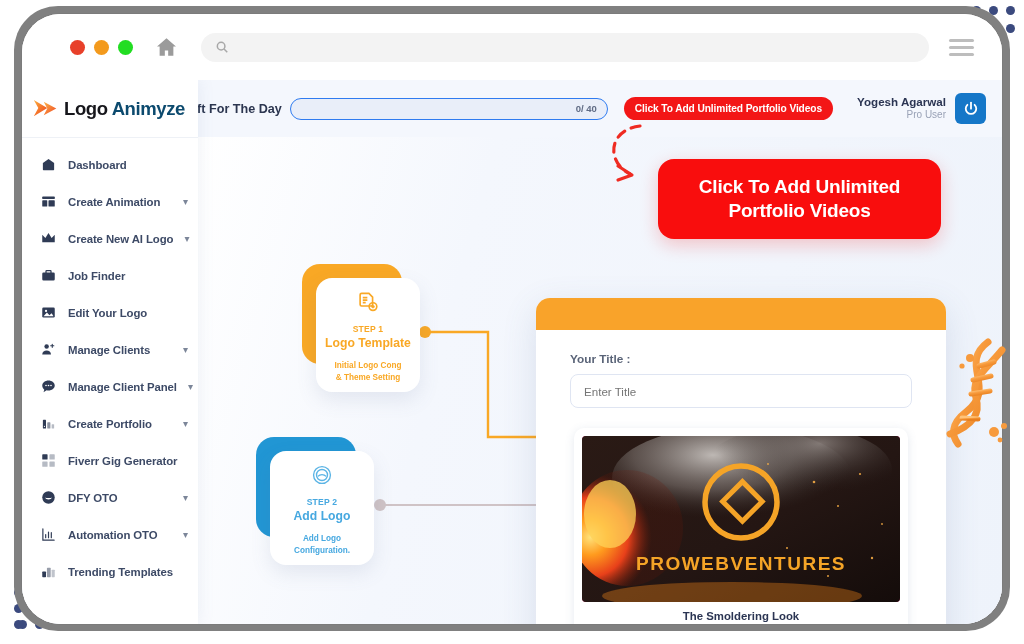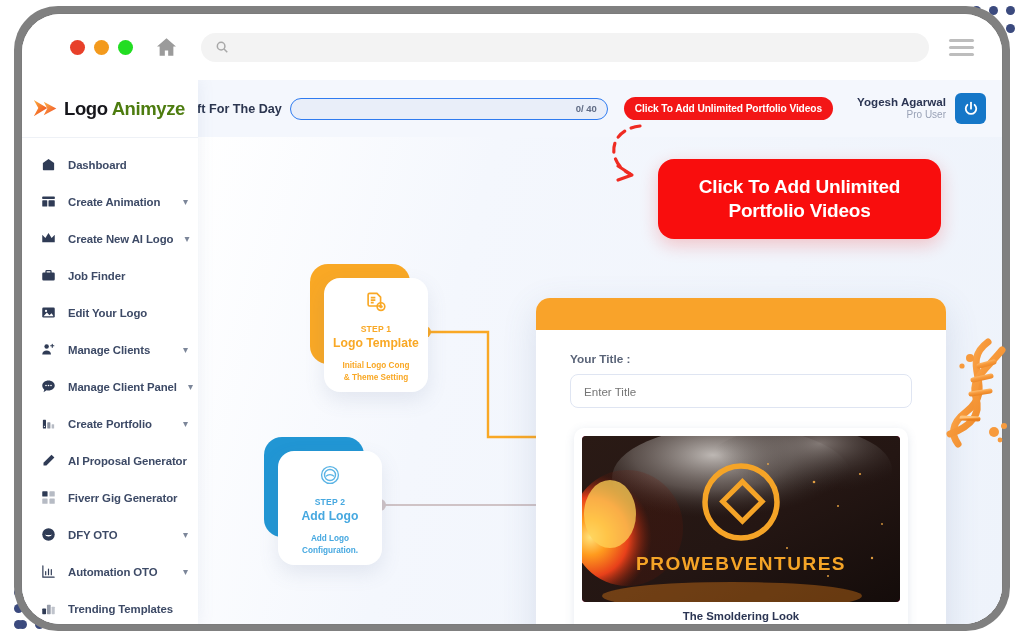--- a/index.html
+++ b/index.html
@@ -62,21 +62,21 @@
   .sidebar {
     position: absolute; left: 0; top: 0; width: 176px; height: 544px;
     background: #ffffff; border-top-right-radius: 0;
     box-shadow: 2px 0 14px rgba(120,140,180,0.10);
     z-index: 6;
   }
   .brand { height: 58px; display: flex; align-items: center; padding-left: 10px; border-bottom: 1px solid #eef1f6; }
   .brand-mark { width: 27px; height: 22px; margin-right: 5px; flex: none; }
   .brand-text { font-size: 18.5px; font-weight: 800; letter-spacing: -0.4px; white-space: nowrap; }
   .brand-text .b1 { color: #16161b; }
-  .brand-text .b2 { color: #4d7c0f; }
+  .brand-text .b2 { color: #0c4a6e; }
   .nav { padding-top: 8px; }
   .nav-item {
     display: flex; align-items: center; height: 37px; padding: 0 10px 0 18px;
     cursor: pointer; gap: 11px;
   }
   .nav-item .ic { width: 17px; height: 17px; flex: none; color: #2f3b55; display: flex; align-items:center; justify-content:center; }
   .nav-item .lbl {
     font-size: 11.4px; color: #3d4a66; font-weight: 600; white-space: nowrap;
     letter-spacing: -0.1px; flex: 1;
   }
@@ -115,21 +115,21 @@
   }
 
   
   .canvas { position:absolute; left:176px; top:57px; right:0; bottom:0; background: #f2f6fc; overflow: hidden; }
   .canvas-gradient {
     position:absolute; inset:0;
     background: linear-gradient(105deg,#ffffff 0%,#f4f7fd 32%,#eef3fb 100%);
   }
 
   
-  .step { position: absolute; margin-left: 8px; }
+  .step { position: absolute; }
   .step .backplate { position:absolute; left:-14px; top:-14px; width: 100px; height: 100px; border-radius: 18px; }
   .step .face {
     position: relative; width: 104px; height: 114px; border-radius: 16px; background:#fff;
     box-shadow: 0 8px 20px rgba(90,110,150,0.13);
     display:flex; flex-direction:column; align-items:center; padding-top:13px;
   }
   .step .ic { margin-bottom: 7px; }
   .step .stepno { font-size: 8.6px; font-weight: 700; letter-spacing: .2px; }
   .step .title { font-size: 12.2px; font-weight: 700; margin-top: 2px; }
   .step .desc { font-size: 8.2px; line-height: 1.5; text-align:center; margin-top: 10px; font-weight:600; }
@@ -473,28 +473,20 @@
                   <rect x="17" y="13" width="4" height="7" rx="1" opacity="0.35"></rect>
                   <circle cx="5.5" cy="16.5" r="1" fill="#fff"></circle>
                 </svg>
               </span>
               <span class="lbl">Create Portfolio</span>
               <span class="chev">▾</span>
             </div>
             <div class="nav-item">
               <span class="ic">
                 <svg width="15" height="15" viewBox="0 0 24 24" fill="currentColor">
-                  <path d="M16.8 2.6 21.4 7.2 8.6 20H4v-4.6z"></path>
-                </svg>
-              </span>
-              <span class="lbl">AI Proposal Generator</span>
-            </div>
-            <div class="nav-item">
-              <span class="ic">
-                <svg width="15" height="15" viewBox="0 0 24 24" fill="currentColor">
                   <rect x="2" y="2" width="8.5" height="8.5" rx="1"></rect>
                   <rect x="13.5" y="2" width="8.5" height="8.5" rx="1" opacity="0.35"></rect>
                   <rect x="2" y="13.5" width="8.5" height="8.5" rx="1" opacity="0.35"></rect>
                   <rect x="13.5" y="13.5" width="8.5" height="8.5" rx="1" opacity="0.35"></rect>
                 </svg>
               </span>
               <span class="lbl">Fiverr Gig Generator</span>
             </div>
             <div class="nav-item">
               <span class="ic">

